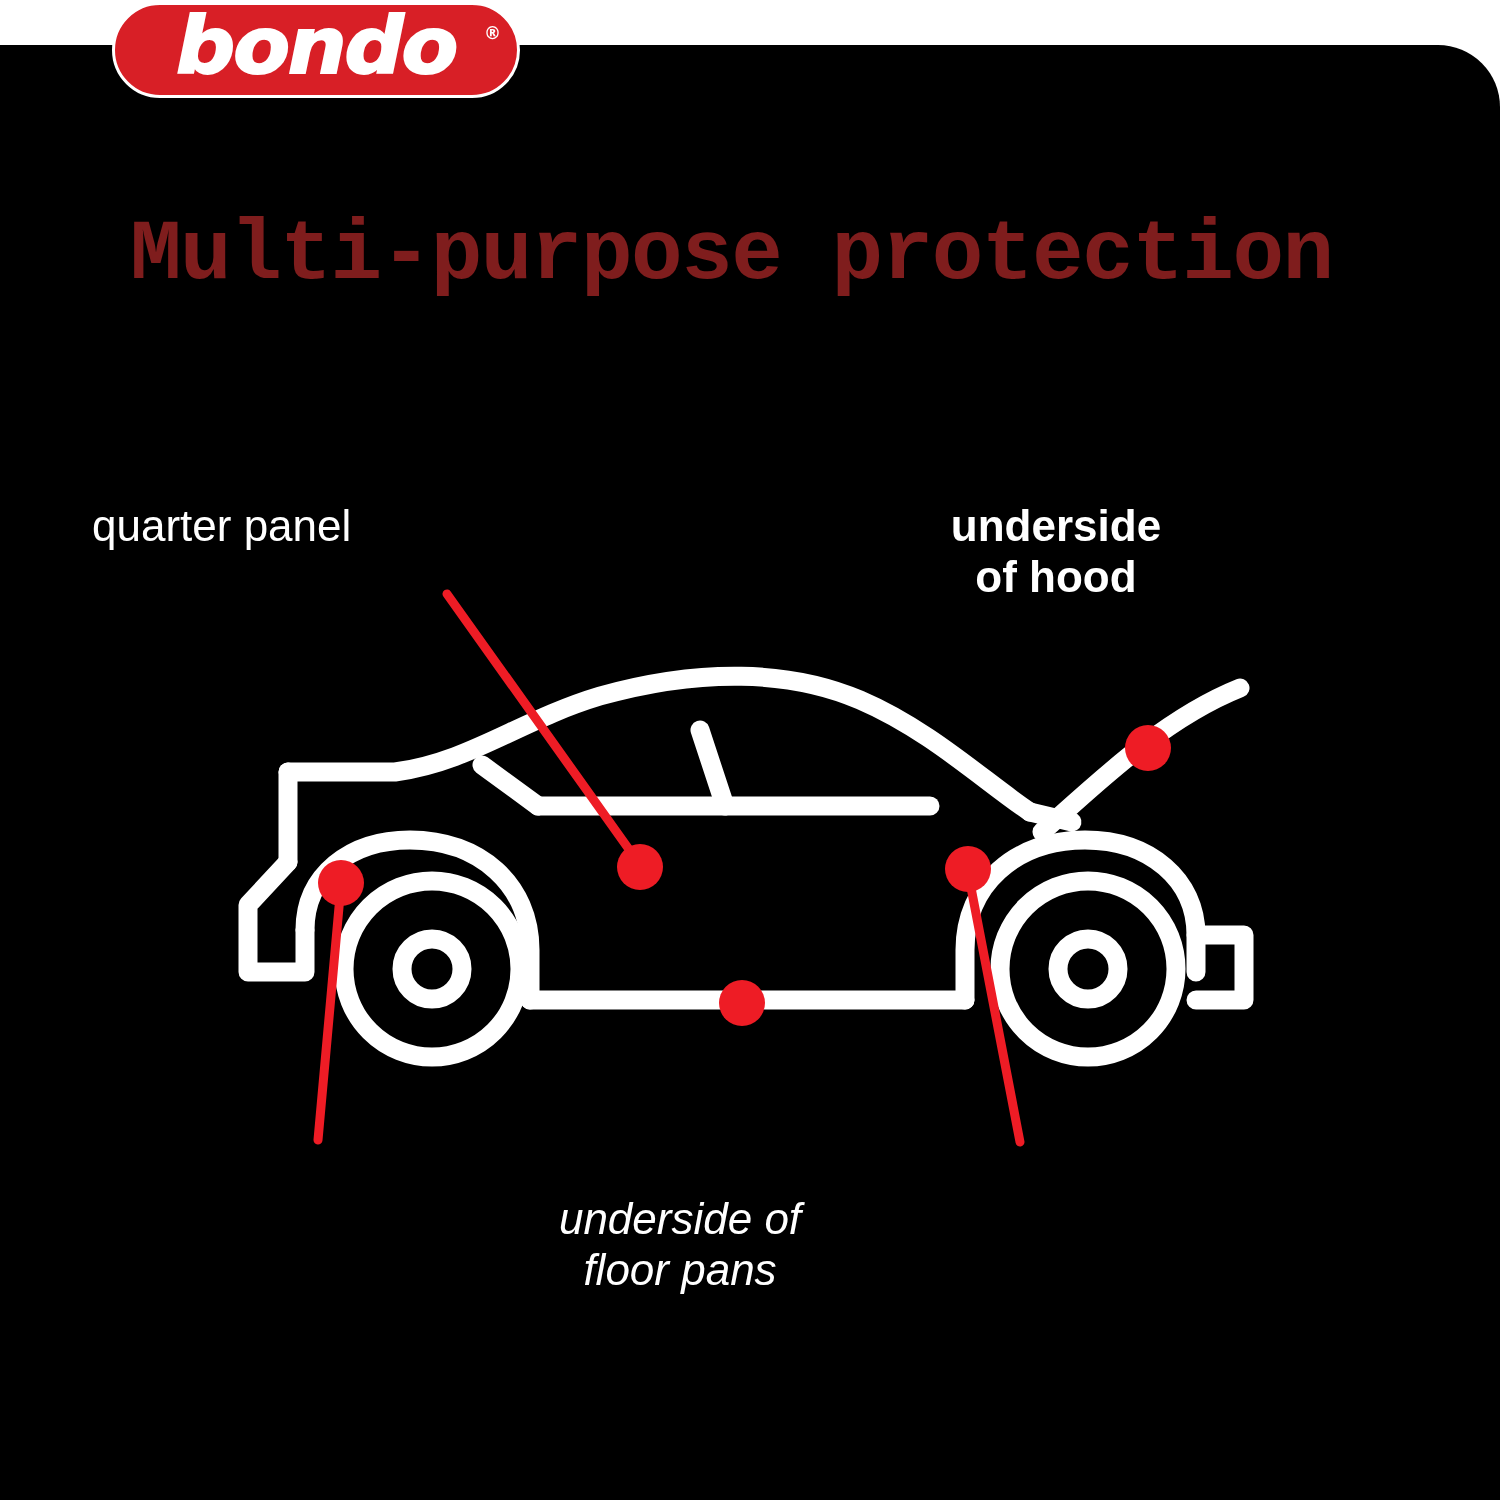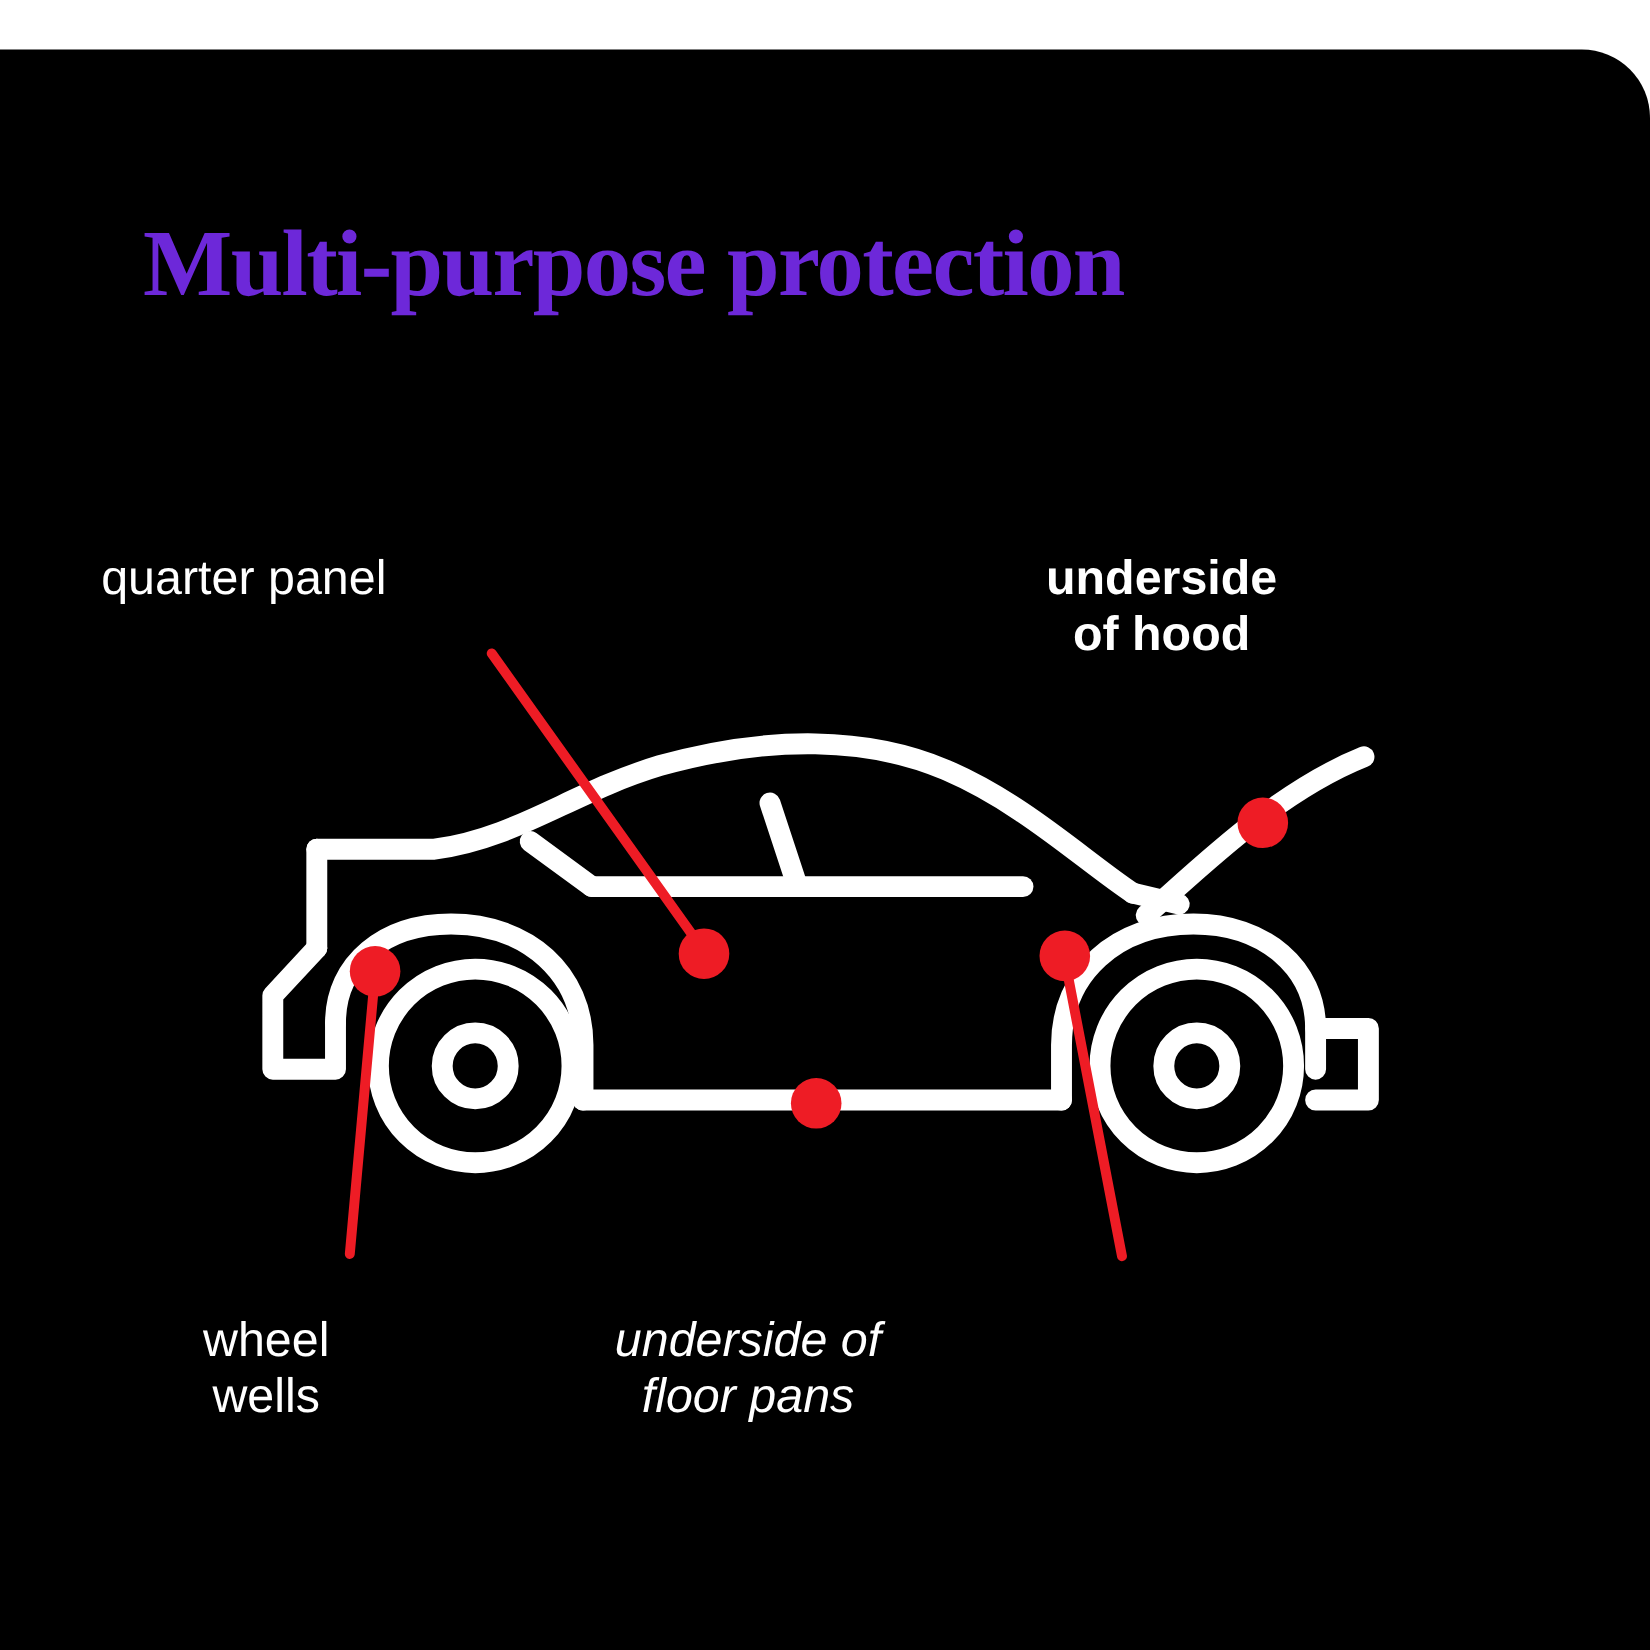--- a/index.html
+++ b/index.html
@@ -67,24 +67,24 @@
     top: 18px;
     font-family: "DejaVu Sans", sans-serif;
     font-size: 17px;
     color: #ffffff;
     font-weight: 700;
   }
   
   #headline {
     position: absolute;
     left: 130px;
-    top: 196px;
+    top: 212px;
     width: 1300px;
-    color: #6d28d9;
-    font-family: Liberation Serif, serif;
+    color: #7f1d1d;
+    font-family: Liberation Mono, monospace;
     font-weight: 700;
     font-size: 86px;
     line-height: 1.02;
     letter-spacing: -1.5px;
     white-space: nowrap;
   }
   
   .label {
     position: absolute;
     color: #ffffff;
@@ -109,20 +109,26 @@
     height: 1500px;
   }
 </style>
 </head>
 <body>
 
 <div id="stage">
 
   <div id="panel"></div>
 
+  <div id="logo">
+    <div id="logo-inner">
+      <span id="logo-word">bondo</span>
+      <span id="logo-reg">®</span>
+    </div>
+  </div>
 
   <div id="headline">Multi-purpose protection</div>
 
   <svg id="car-svg" viewBox="0 0 1500 1500">
     <g fill="none" stroke="#ffffff" stroke-width="19" stroke-linecap="round" stroke-linejoin="round">
 
       <path d="M 288 772
                L 395 772
                C 470 762 520 720 600 696
                C 700 668 790 670 860 700
@@ -176,18 +182,16 @@
       <circle cx="1148" cy="748" r="23" fill="#ee1c25"></circle>
       <circle cx="341" cy="883" r="23" fill="#ee1c25"></circle>
       <circle cx="742" cy="1003" r="23" fill="#ee1c25"></circle>
       <circle cx="968" cy="869" r="23" fill="#ee1c25"></circle>
     </g>
   </svg>
 
   <div class="label" id="lbl-quarter-panel">quarter panel</div>
   <div class="label" id="lbl-hood">underside
 of hood</div>
-  <div class="label" id="lbl-wheel-wells">wheel
-wells</div>
   <div class="label" id="lbl-floor-pans">underside of
 floor pans</div>
 
 </div>
 
 </body></html>

